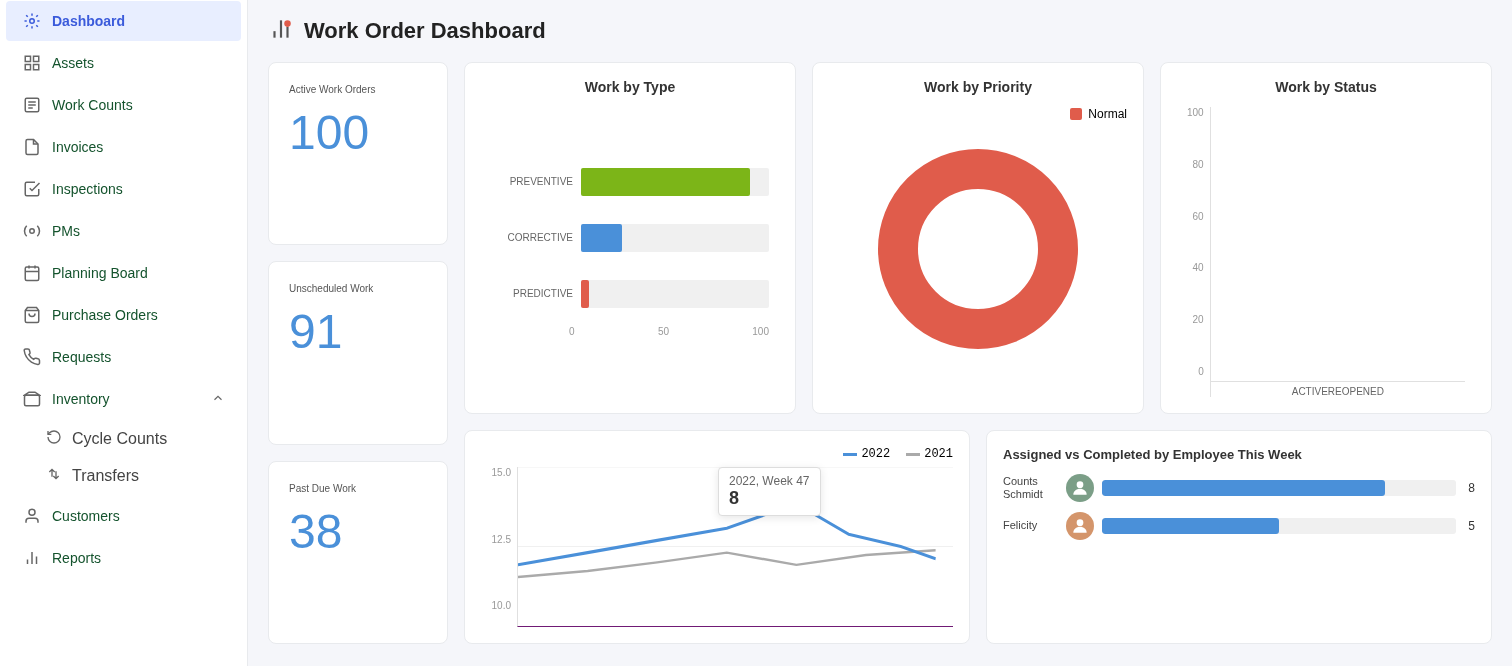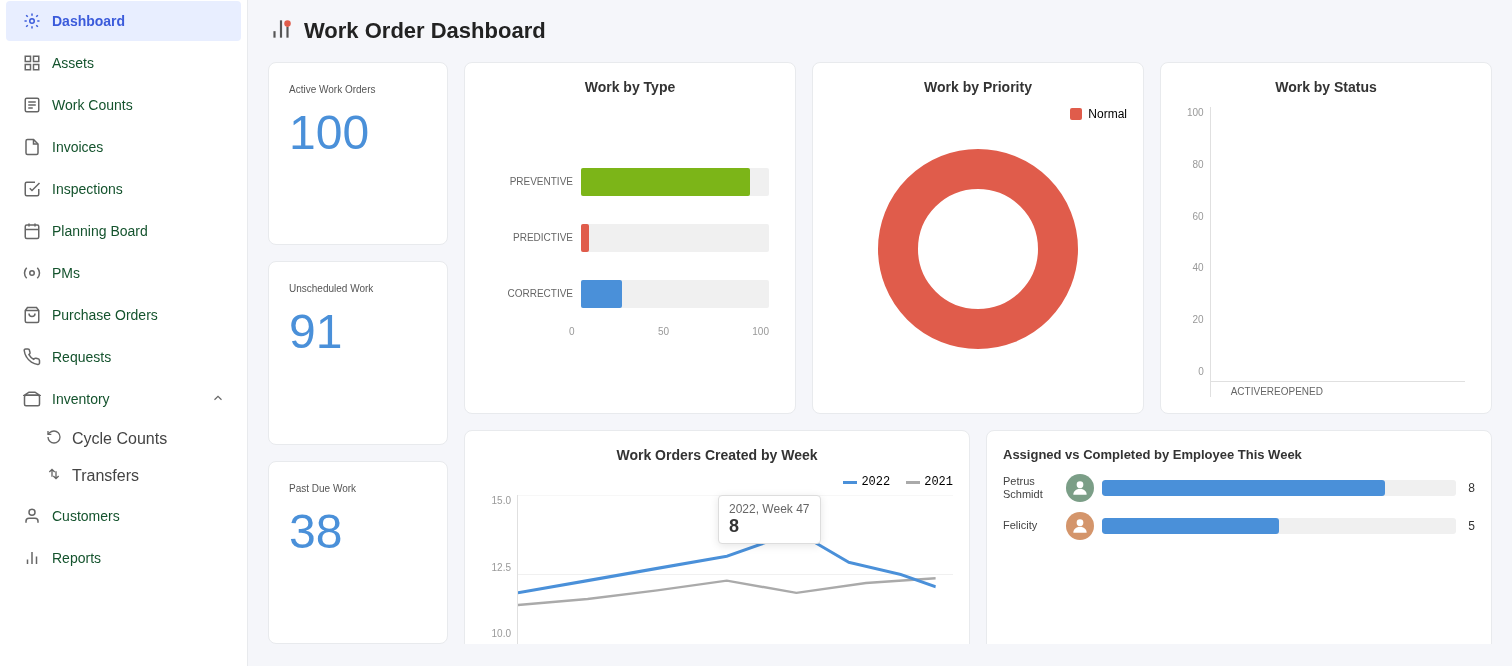--- a/index.html
+++ b/index.html
@@ -177,37 +177,37 @@
           <path d="M9 11l3 3L22 4"></path>
           <path d="M21 12v7a2 2 0 0 1-2 2H5a2 2 0 0 1-2-2V5a2 2 0 0 1 2-2h11"></path>
         </svg>
     </span>
     <span class="label">Inspections</span>
   </div>
 
   <div class="sidebar-item">
     <span class="icon">
       <svg width="18" height="18" viewBox="0 0 24 24" fill="none" stroke="#666" stroke-width="2">
+          <circle cx="12" cy="12" r="3"></circle>
+          <path d="M19.07 4.93a10 10 0 0 1 0 14.14M4.93 4.93a10 10 0 0 0 0 14.14"></path>
+        </svg>
+    </span>
+    <span class="label">PMs</span>
+  </div>
+
+  <div class="sidebar-item">
+    <span class="icon">
+      <svg width="18" height="18" viewBox="0 0 24 24" fill="none" stroke="#666" stroke-width="2">
           <rect x="3" y="4" width="18" height="18" rx="2"></rect>
           <line x1="16" y1="2" x2="16" y2="6"></line>
           <line x1="8" y1="2" x2="8" y2="6"></line>
           <line x1="3" y1="10" x2="21" y2="10"></line>
         </svg>
     </span>
     <span class="label">Planning Board</span>
-  </div>
-
-  <div class="sidebar-item">
-    <span class="icon">
-      <svg width="18" height="18" viewBox="0 0 24 24" fill="none" stroke="#666" stroke-width="2">
-          <circle cx="12" cy="12" r="3"></circle>
-          <path d="M19.07 4.93a10 10 0 0 1 0 14.14M4.93 4.93a10 10 0 0 0 0 14.14"></path>
-        </svg>
-    </span>
-    <span class="label">PMs</span>
   </div>
 
   <div class="sidebar-item">
     <span class="icon">
       <svg width="18" height="18" viewBox="0 0 24 24" fill="none" stroke="#666" stroke-width="2">
           <path d="M6 2L3 6v14a2 2 0 0 0 2 2h14a2 2 0 0 0 2-2V6l-3-4z"></path>
           <line x1="3" y1="6" x2="21" y2="6"></line>
           <path d="M16 10a4 4 0 0 1-8 0"></path>
         </svg>
     </span>
@@ -321,30 +321,30 @@
         <div style="display:flex; flex-direction:column; gap:28px; padding: 10px 10px 10px 20px;">
 
           <div style="display:flex; align-items:center; gap:8px;">
             <span style="font-size:10px; color:#666; width:72px; text-align:right; flex-shrink:0;">PREVENTIVE</span>
             <div style="flex:1; height:28px; background:#f0f0f0; border-radius:2px; position:relative;">
               <div style="width:90%; height:100%; background:#7cb518; border-radius:2px;"></div>
             </div>
           </div>
 
           <div style="display:flex; align-items:center; gap:8px;">
+            <span style="font-size:10px; color:#666; width:72px; text-align:right; flex-shrink:0;">CORRECTIVE</span>
+            <div style="flex:1; height:28px; background:#f0f0f0; border-radius:2px; position:relative;">
+              <div style="width:22%; height:100%; background:#4a90d9; border-radius:2px;"></div>
+            </div>
+          </div>
+
+          <div style="display:flex; align-items:center; gap:8px;">
             <span style="font-size:10px; color:#666; width:72px; text-align:right; flex-shrink:0;">PREDICTIVE</span>
             <div style="flex:1; height:28px; background:#f0f0f0; border-radius:2px; position:relative;">
               <div style="width:4%; height:100%; background:#e05c4b; border-radius:2px;"></div>
-            </div>
-          </div>
-
-          <div style="display:flex; align-items:center; gap:8px;">
-            <span style="font-size:10px; color:#666; width:72px; text-align:right; flex-shrink:0;">CORRECTIVE</span>
-            <div style="flex:1; height:28px; background:#f0f0f0; border-radius:2px; position:relative;">
-              <div style="width:22%; height:100%; background:#4a90d9; border-radius:2px;"></div>
             </div>
           </div>
         </div>
 
         <div style="display:flex; justify-content:space-between; font-size:10px; color:#999; margin-left:88px; margin-top:8px; padding-right:10px;">
           <span>0</span>
           <span>50</span>
           <span>100</span>
         </div>
       </div>
@@ -385,31 +385,30 @@
               <div style="display:flex; flex-direction:column; align-items:center; gap:4px; flex:1;">
                 <div style="width:60px; height:90%; background:#e05c4b; border-radius:3px 3px 0 0;"></div>
               </div>
 
               <div style="display:flex; flex-direction:column; align-items:center; gap:4px; flex:1;">
                 <div style="width:60px; height:6%; background:#4a90d9; border-radius:3px 3px 0 0;"></div>
               </div>
             </div>
           </div>
 
-          <div style="display:flex; justify-content:flex-start; padding:4px 20px 0; font-size:10px; color:#666;">
+          <div style="display:flex; justify-content:center; padding:4px 20px 0; font-size:10px; color:#666;">
             <span>ACTIVE</span>
             <span>REOPENED</span>
           </div>
         </div>
       </div>
     </div>
         </div>
         <div style="display: flex; gap: 16px; flex: 1 1 0%;">
           <div class="chart-card" style="flex: 1 1 0%; max-width: none;">
-      <div class="chart-title">Work Orders Created by Week</div>
       <div style="display:flex; justify-content:flex-end; gap:16px; font-size:12px; margin-bottom:6px;font-family:Liberation Mono, monospace;">
         <div style="display:flex; align-items:center; gap:4px;">
           <span style="width:14px; height:3px; background:#4a90d9; display:inline-block;"></span>
           <span>2022</span>
         </div>
         <div style="display:flex; align-items:center; gap:4px;">
           <span style="width:14px; height:3px; background:#aaa; display:inline-block;"></span>
           <span>2021</span>
         </div>
       </div>
@@ -443,21 +442,21 @@
           </div>
         </div>
       </div>
     </div>
           <div class="chart-card" style="flex: 1 1 0%; max-width: none;">
       <div class="chart-title" style="text-align:left; font-size:13px;">Assigned vs Completed by Employee This Week</div>
       <div style="margin-top:12px;">
 
         <div class="employee-row">
           <div style="display:flex; flex-direction:column; font-size:11px; color:#444; width:55px; flex-shrink:0; line-height:1.2;">
-            <span>Petrus</span>
+            <span>Counts</span>
             <span>Schmidt</span>
           </div>
           <div class="avatar" style="background:#7b9e87;">
             <svg width="20" height="20" viewBox="0 0 24 24" fill="white">
                     <circle cx="12" cy="8" r="4"></circle>
                     <path d="M4 20c0-4 3.6-7 8-7s8 3 8 7"></path>
                   </svg>
           </div>
           <div style="flex:1; height:16px; background:#f0f0f0; border-radius:3px; overflow:hidden;">
             <div style="width:80%; height:100%; background:#4a90d9; border-radius:3px;"></div>

